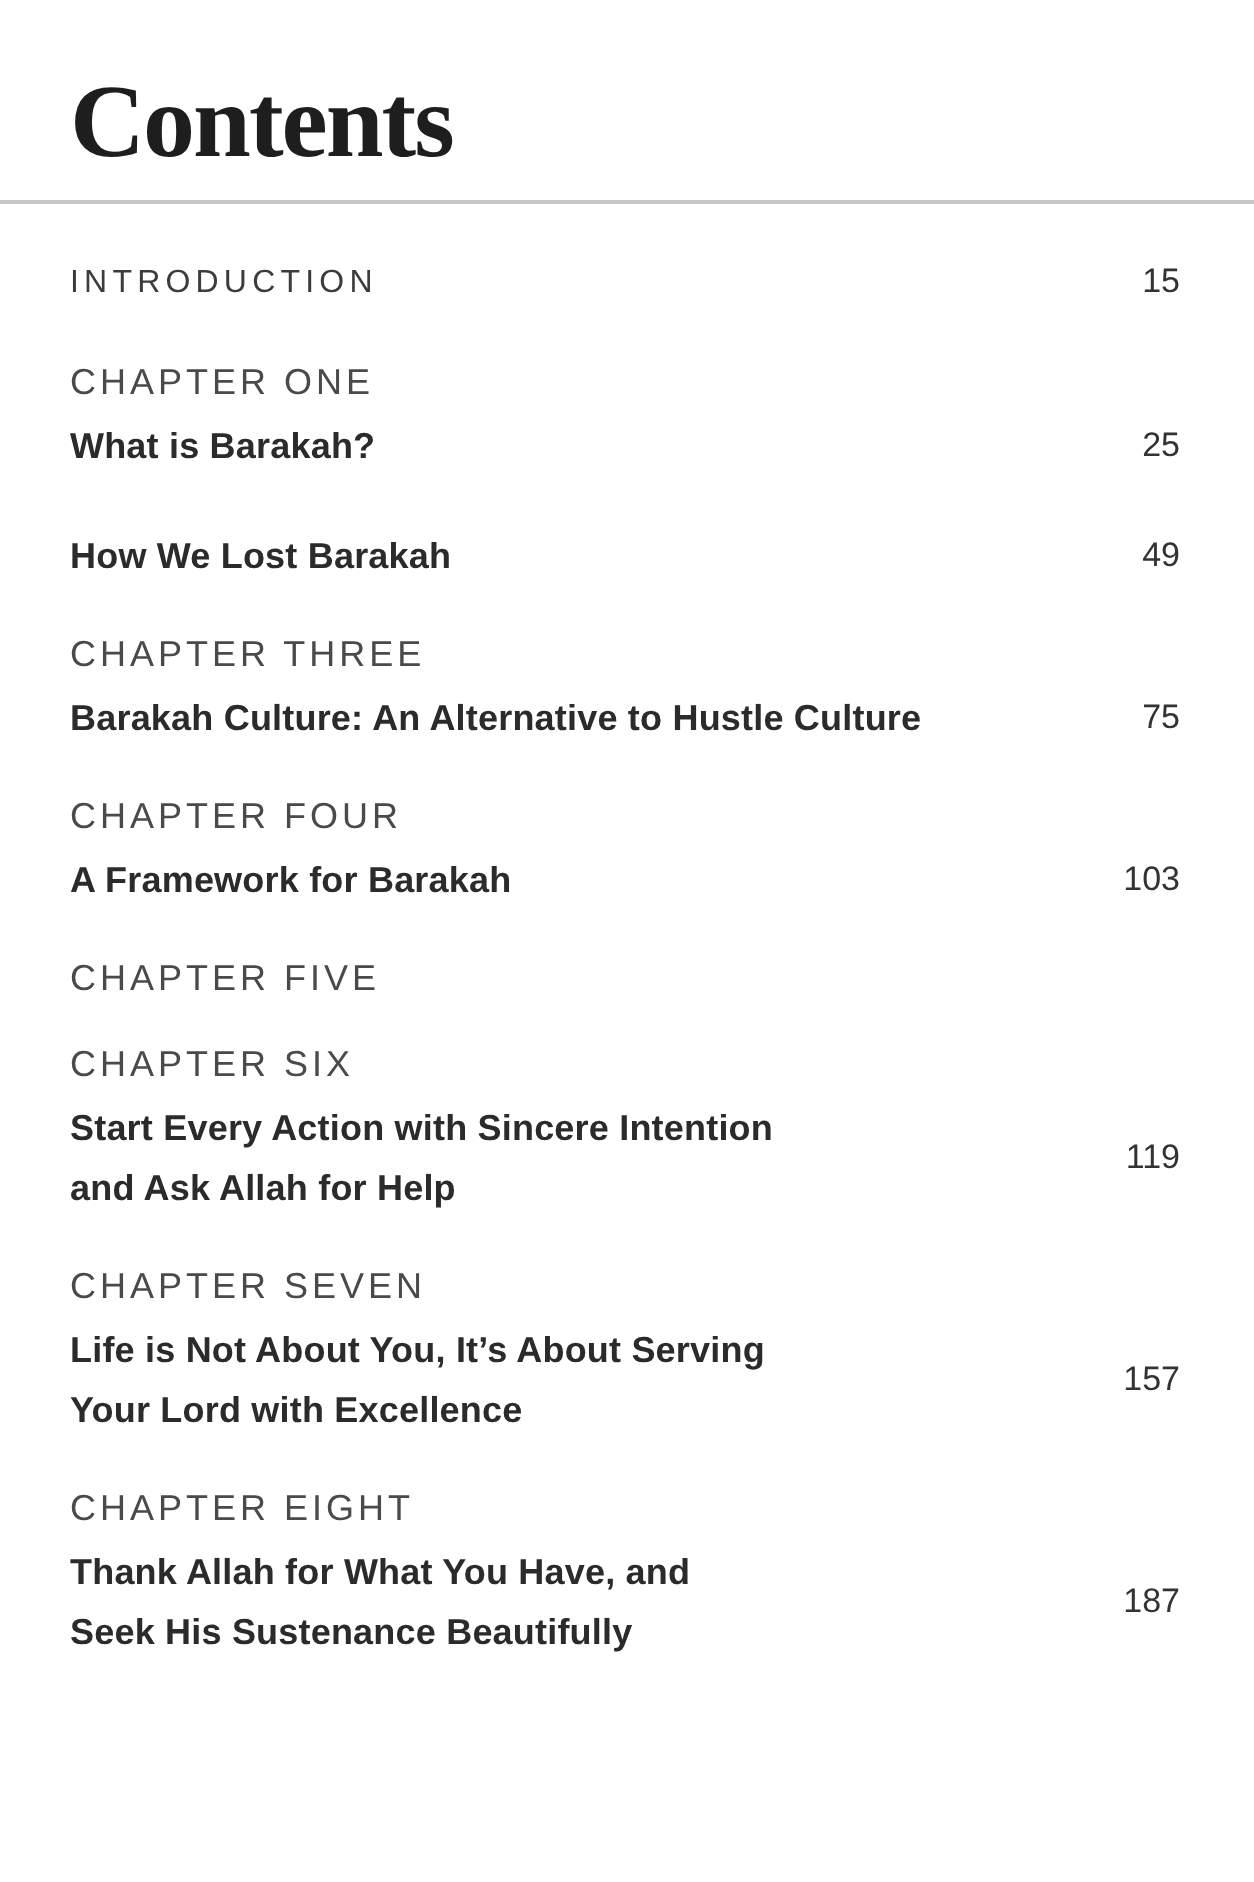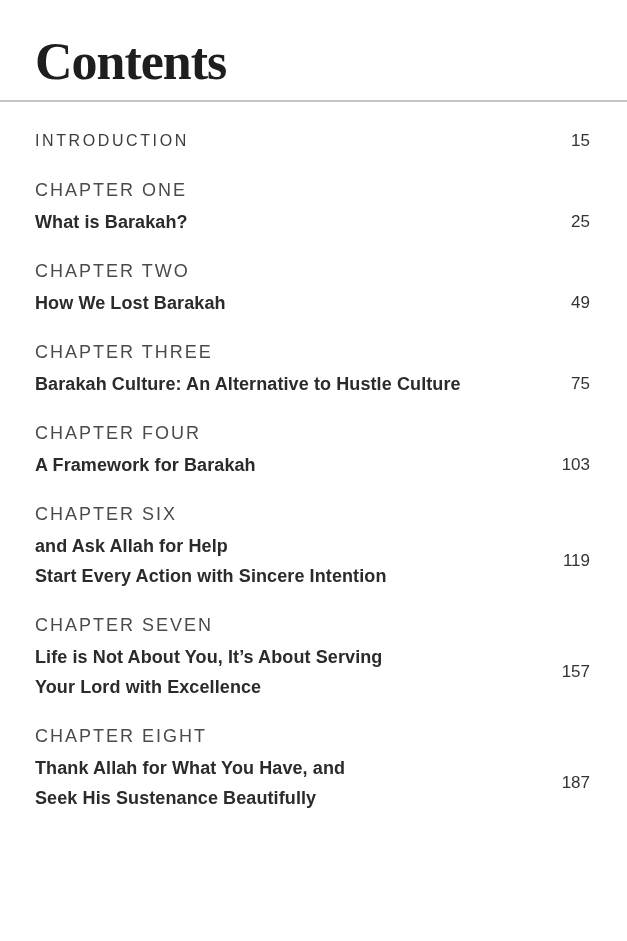--- a/index.html
+++ b/index.html
@@ -99,21 +99,20 @@
     <div class="entry-label">CHAPTER ONE</div>
     <div class="entry-row">
       <div class="entry-title">
             <div>What is Barakah?</div>
           </div>
       <div class="entry-page">25</div>
     </div>
   </div>
 
   <div class="entry">
-    <div class="entry-label">CHAPTER TWO</div>
     <div class="entry-row">
       <div class="entry-title">
             <div>How We Lost Barakah</div>
           </div>
       <div class="entry-page">49</div>
     </div>
   </div>
 
   <div class="entry">
     <div class="entry-label">CHAPTER THREE</div>
@@ -129,28 +128,29 @@
     <div class="entry-label">CHAPTER FOUR</div>
     <div class="entry-row">
       <div class="entry-title">
             <div>A Framework for Barakah</div>
           </div>
       <div class="entry-page">103</div>
     </div>
   </div>
 
   <div class="entry">
+    <div class="entry-label">CHAPTER FIVE</div>
   </div>
 
   <div class="entry">
     <div class="entry-label">CHAPTER SIX</div>
     <div class="entry-row">
       <div class="entry-title">
+            <div>Start Every Action with Sincere Intention</div>
             <div>and Ask Allah for Help</div>
-            <div>Start Every Action with Sincere Intention</div>
           </div>
       <div class="entry-page">119</div>
     </div>
   </div>
 
   <div class="entry">
     <div class="entry-label">CHAPTER SEVEN</div>
     <div class="entry-row">
       <div class="entry-title">
             <div>Life is Not About You, It’s About Serving</div>

